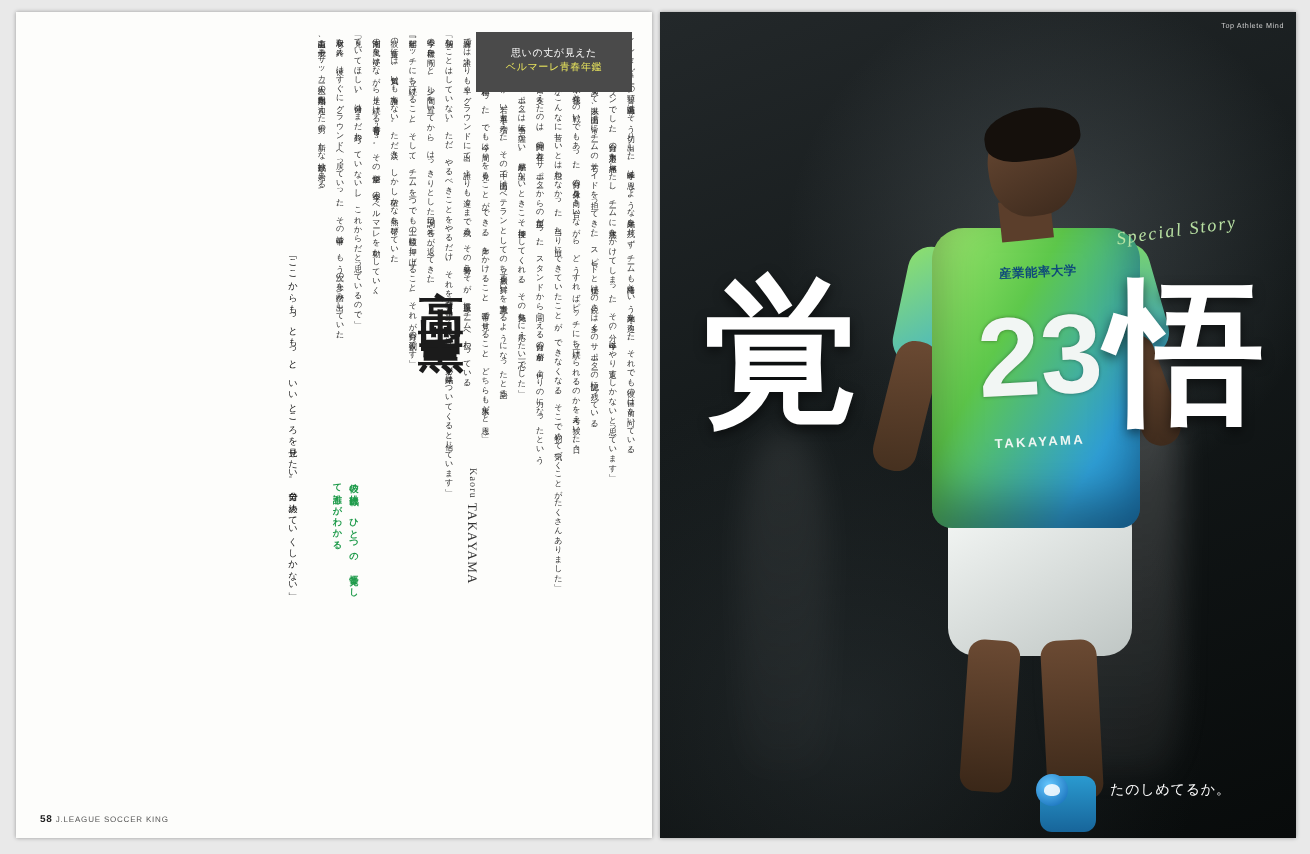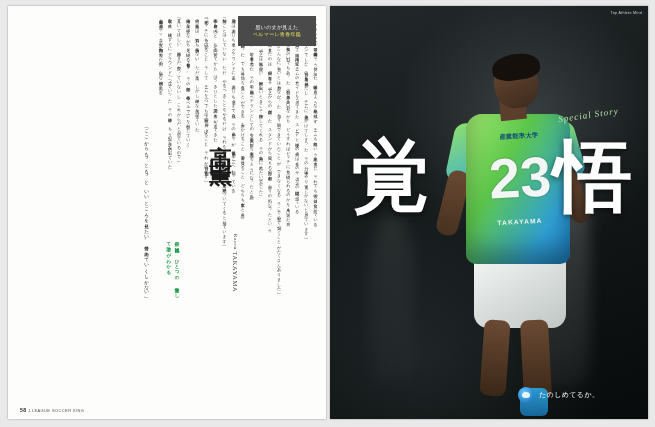--- a/index.html
+++ b/index.html
@@ -204,21 +204,21 @@
 
   .special-story{
     position:absolute;left:228px;top:104px;
     font-family:"Liberation Serif",serif;font-style:italic;
     font-size:9px;color:#bfe9a8;letter-spacing:1px;
     transform:rotate(-8deg);opacity:.95;
   }
 
   .tagline{
     position:absolute;left:188px;bottom:16px;
-    display:flex;align-items:center;gap:5px;color:#fff;
+    display:flex;align-items:center;gap:21px;color:#fff;
   }
   .tagline .mark{
     width:16px;height:16px;border-radius:50%;
     background:radial-gradient(circle at 40% 35%,#66c8ff,#0b63b0);
     position:relative;flex:0 0 auto;
   }
   .tagline .mark:after{
     content:"";position:absolute;left:4px;top:5px;width:8px;height:6px;
     background:#fff;border-radius:50% 50% 40% 40%;opacity:.85;
   }

